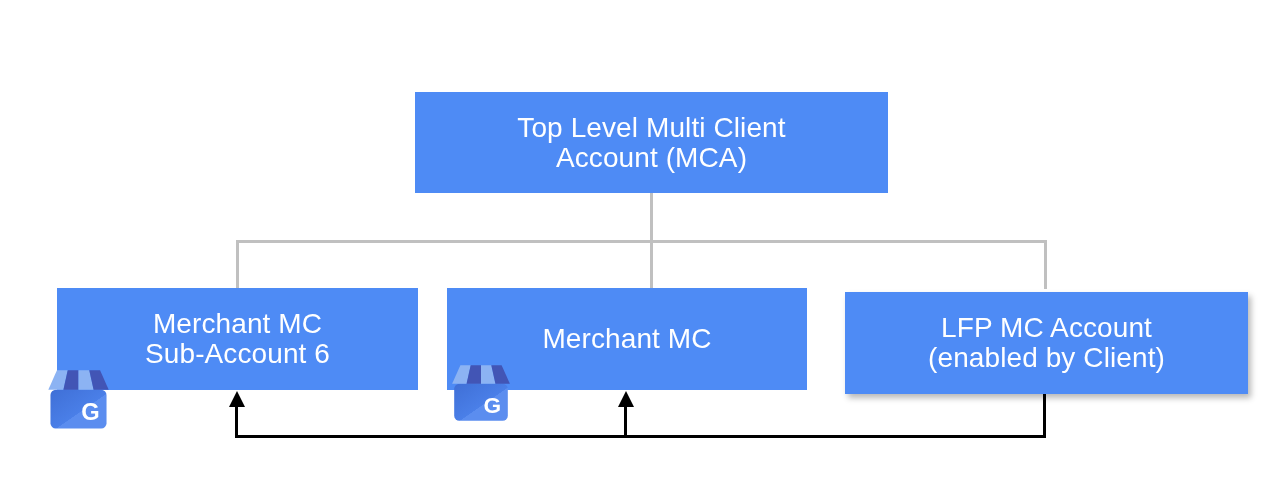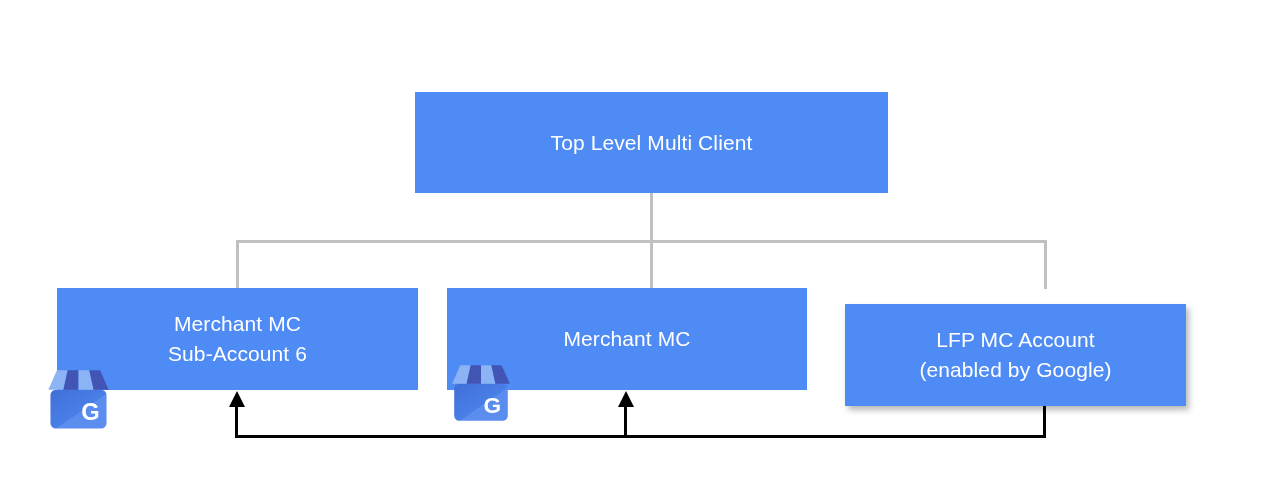--- a/index.html
+++ b/index.html
@@ -23,31 +23,31 @@
   .node {
     position: absolute;
     box-sizing: border-box;
     background: #4e8bf5;
     color: #ffffff;
     display: flex;
     flex-direction: column;
     align-items: center;
     justify-content: center;
     text-align: right;
-    font-size: 21px;
+    font-size: 28px;
     line-height: 30px;
     letter-spacing: 0.1px;
     white-space: nowrap;
   }
   .node .line { display: block; }
 
   #node-top       { left: 415px; top: 92px;  width: 473px; height: 101px; }
   #node-sub1      { left: 57px;  top: 288px; width: 361px; height: 102px; }
   #node-sub2      { left: 447px; top: 288px; width: 360px; height: 102px; }
-  #node-lfp       { left: 845px; top: 304px; width: 341px; height: 102px;
+  #node-lfp       { left: 845px; top: 292px; width: 403px; height: 102px;
                     box-shadow: 3px 4px 6px rgba(0,0,0,0.28); }
 
   
   .conn {
     position: absolute;
     background: #c0c0c0;
   }
   
   #conn-stem      { left: 650px; top: 193px; width: 2.5px; height: 49px; }
   
@@ -96,34 +96,35 @@
 
   <div class="flow" id="flow-bus"></div>
   <div class="flow" id="flow-right-v"></div>
   <div class="flow" id="flow-v-1"></div>
   <div class="flow" id="flow-v-2"></div>
   <div class="arrowhead" id="arrow-1"></div>
   <div class="arrowhead" id="arrow-2"></div>
 
   <div class="node" id="node-top">
     <span class="line">Top Level Multi Client</span>
+    <span class="line">Account (MCA)</span>
   </div>
 
   <div class="node" id="node-sub1">
     <span class="line">Merchant MC</span>
     <span class="line">Sub-Account 6</span>
   </div>
 
   <div class="node" id="node-sub2">
     <span class="line">Merchant MC</span>
   </div>
 
   <div class="node" id="node-lfp">
     <span class="line">LFP MC Account</span>
-    <span class="line">(enabled by Google)</span>
+    <span class="line">(enabled by Client)</span>
   </div>
 
   <svg class="gbp-icon" id="gbp-1" viewBox="0 0 64 60">
     <defs>
       <linearGradient id="shade1" x1="0" y1="0" x2="1" y2="1">
         <stop offset="0%" stop-color="#3f6fd6"></stop>
         <stop offset="55%" stop-color="#4a7fe8"></stop>
         <stop offset="55.5%" stop-color="#5b8def"></stop>
         <stop offset="100%" stop-color="#5b8def"></stop>
       </linearGradient>

